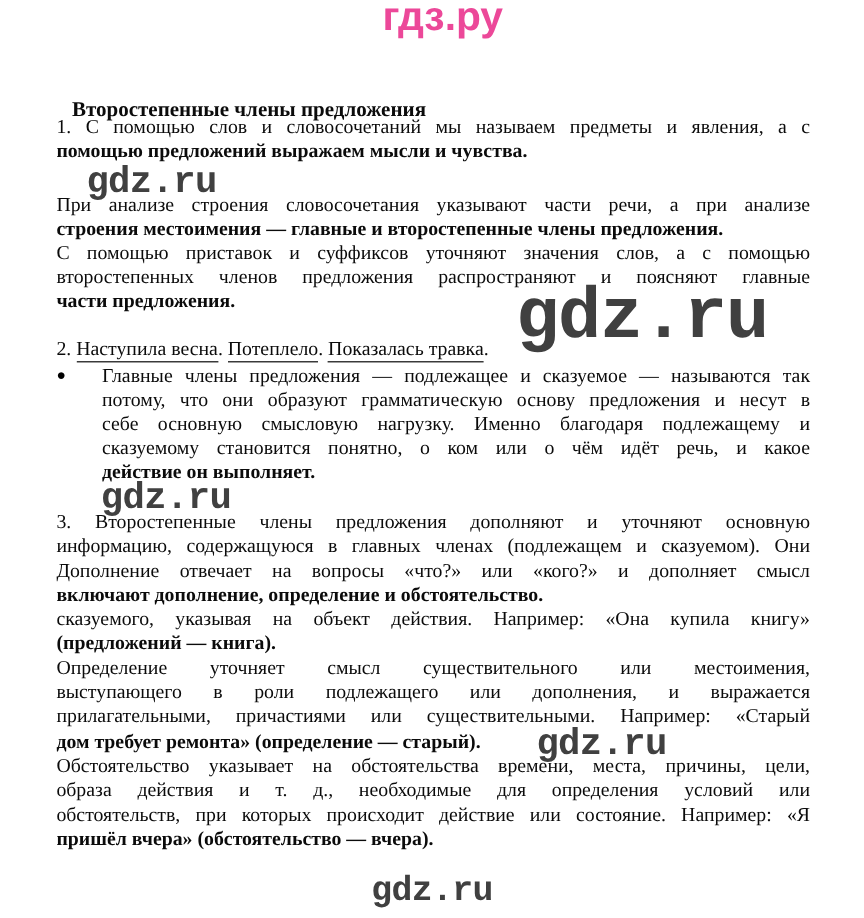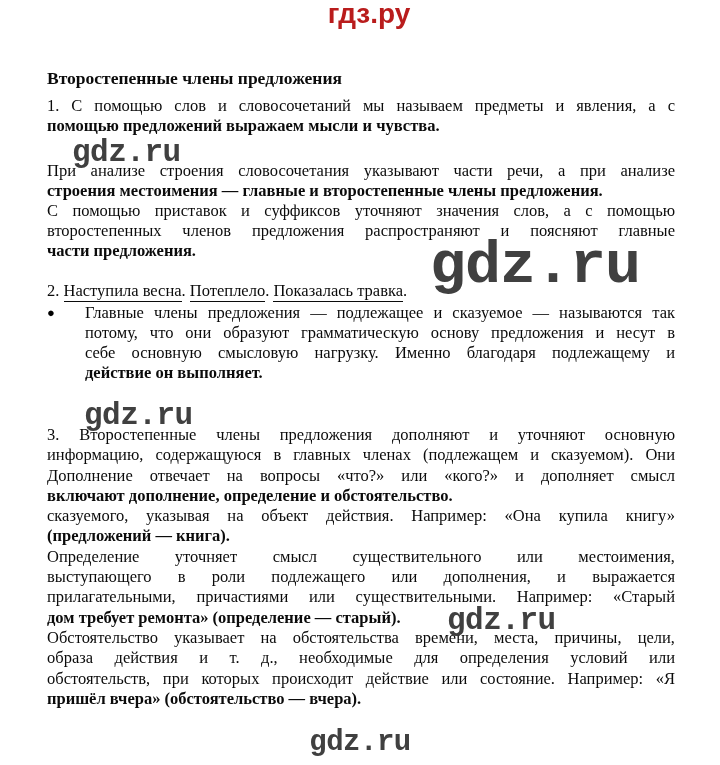--- a/index.html
+++ b/index.html
@@ -9,26 +9,26 @@
     background:#ffffff;
     overflow:hidden;
     font-family:"Liberation Serif", serif;
     color:#0b0b0b;
   }
   .logo{
     position:absolute;top:1px;left:0;right:0;
     padding-left:18px;
     text-align:center;
     font-family:"Liberation Sans", sans-serif;
-    font-weight:700;font-size:28px;line-height:26px;
-    color:#b91c1c;
+    font-weight:700;font-size:34px;line-height:26px;
+    color:#ec4899;
   }
   .heading{
     position:absolute;top:68px;left:47px;width:628px;
-    margin:0;
+    margin:13px;
     font-family:"Liberation Serif", serif;
     font-weight:700;font-size:17.5px;line-height:20px;
     color:#0b0b0b;
   }
   .block{position:absolute;left:47px;width:628px;font-size:16.5px;}
   .tl{
     line-height:20px;
     text-align:justify;
     white-space:normal;
   }
@@ -82,20 +82,21 @@
   <div class="wm wm-big">gdz.ru</div>
 
   <div class="block example" style="top:281px"><span>2. </span><span class="u">Наступила весна</span><span>. </span><span class="u">Потеплело</span><span>. </span><span class="u">Показалась травка</span><span>.</span></div>
 
   <div class="block bullet-para" style="top:303px">
     <span class="bullet-marker">●</span>
     <div>
         <div class="tl just">Главные члены предложения — подлежащее и сказуемое — называются так</div>
         <div class="tl just">потому, что они образуют грамматическую основу предложения и несут в</div>
         <div class="tl just">себе основную смысловую нагрузку. Именно благодаря подлежащему и</div>
+        <div class="tl just">сказуемому становится понятно, о ком или о чём идёт речь, и какое</div>
         <div class="tl flush">действие он выполняет.</div>
       </div>
   </div>
 
   <div class="wm wm-3">gdz.ru</div>
 
   <div class="block p3" style="top:425px">
       <div class="tl just">3. Второстепенные члены предложения дополняют и уточняют основную</div>
       <div class="tl just">информацию, содержащуюся в главных членах (подлежащем и сказуемом). Они</div>
       <div class="tl just">Дополнение отвечает на вопросы «что?» или «кого?» и дополняет смысл</div>

